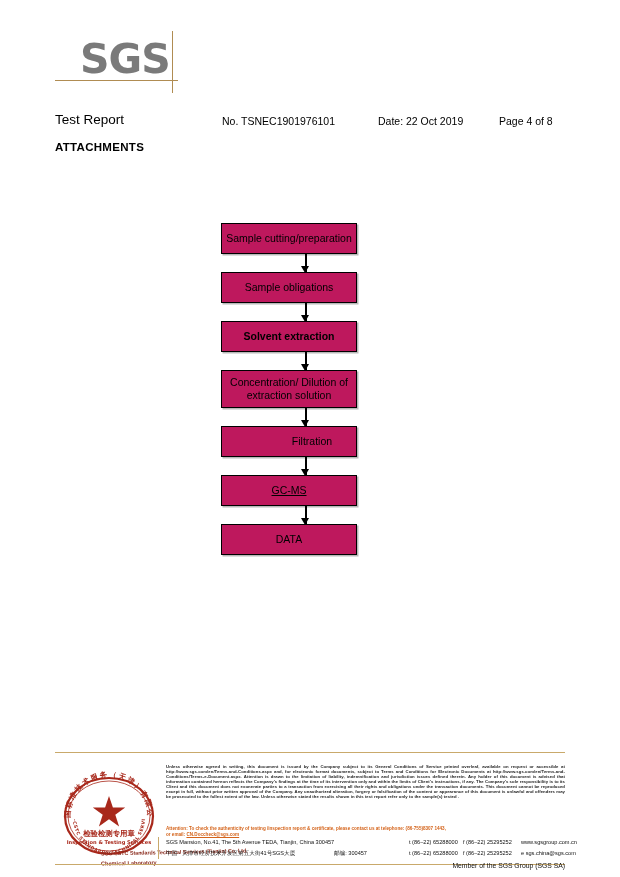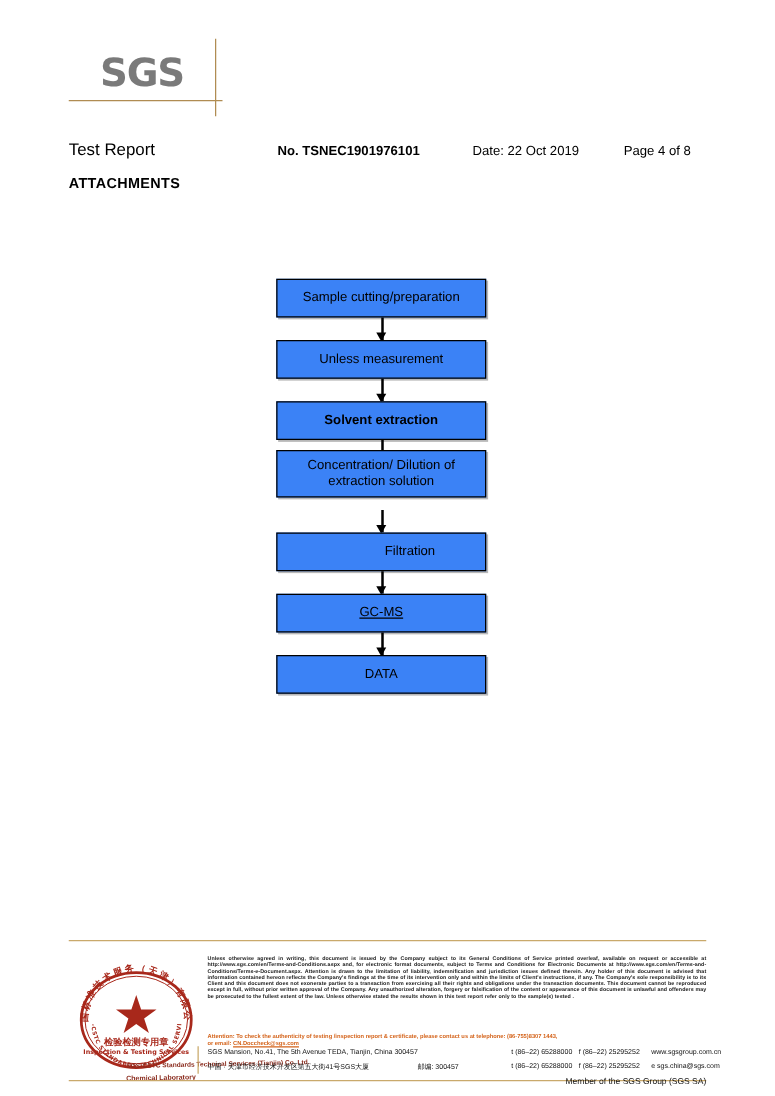--- a/index.html
+++ b/index.html
@@ -11,48 +11,48 @@
     position:relative;
     overflow:hidden;
   }
   .page{position:absolute;inset:0;}
 
   
   .logo-wrap{position:absolute;left:55px;top:33px;width:130px;height:55px;}
   .logo-text{
     font-family:"DejaVu Sans", sans-serif;
     font-weight:bold;
-    font-size:31px;
+    font-size:41px;
     letter-spacing:-1px;
     color:#7a7a7a;
     line-height:52px;
     position:absolute;left:25px;top:0px;
   }
   .logo-hline{position:absolute;left:0px;top:47px;width:123px;height:1px;background:#b08c52;}
   .logo-vline{position:absolute;left:117px;top:-2px;width:1px;height:62px;background:#b08c52;}
 
   
   .hdr{position:absolute;left:0;right:0;top:112px;height:22px;}
   .hdr-title{position:absolute;left:55px;top:0;font-size:13.5px;font-weight:normal;}
-  .hdr-no{position:absolute;left:222px;top:3px;font-size:10.5px;font-weight:bold;}
+  .hdr-no{position:absolute;left:222px;top:3px;font-size:10.5px;}
   .hdr-date{position:absolute;left:378px;top:3px;font-size:10.5px;}
   .hdr-page{position:absolute;left:499px;top:3px;font-size:10.5px;}
   .attachments{position:absolute;left:55px;top:141px;font-size:11.5px;font-weight:bold;letter-spacing:.3px;}
 
   
   .chart-title{
     position:absolute;left:0;right:0;top:173px;
     text-align:center;font-size:12.5px;font-weight:bold;
   }
   .flow{position:absolute;left:221px;top:223px;width:170px;}
   .node{
-    position:absolute;left:0;width:168px;
+    position:absolute;left:0;width:136px;
     border:1px solid #000;
     box-sizing:border-box;
-    background:#3b82f6;
+    background:#be185d;
     display:flex;align-items:center;justify-content:center;
     text-align:center;
     font-size:10.5px;
     line-height:13px;
     box-shadow:1.5px 1.5px 0 rgba(0,0,0,.28);
   }
   .arrow{position:absolute;left:84px;width:1.6px;background:#000;}
   .arrow::after{
     content:"";position:absolute;left:-3.7px;bottom:-1px;
     width:0;height:0;
@@ -127,27 +127,27 @@
     <div class="hdr-date">Date: 22 Oct 2019</div>
     <div class="hdr-page">Page 4 of 8</div>
   </div>
   <div class="attachments">ATTACHMENTS</div>
 
 
   <div class="flow">
     <div class="node" style="top:0px;height:31px;">Sample cutting/preparation</div>
     <div class="arrow" style="top:31px;height:18px;"></div>
 
-    <div class="node" style="top:49px;height:31px;">Unless measurement</div>
+    <div class="node" style="top:49px;height:31px;">Sample obligations</div>
     <div class="arrow" style="top:80px;height:18px;"></div>
 
     <div class="node" style="top:98px;height:31px;font-weight:bold;">Solvent extraction</div>
     <div class="arrow" style="top:129px;height:18px;"></div>
 
-    <div class="node" style="top:137px;height:38px;">Concentration/ Dilution of extraction solution</div>
+    <div class="node" style="top:147px;height:38px;">Concentration/ Dilution of extraction solution</div>
     <div class="arrow" style="top:185px;height:18px;"></div>
 
     <div class="node" style="top:203px;height:31px;padding-left:46px;">Filtration</div>
     <div class="arrow" style="top:234px;height:18px;"></div>
 
     <div class="node" style="top:252px;height:31px;text-decoration:underline;">GC-MS</div>
     <div class="arrow" style="top:283px;height:18px;"></div>
 
     <div class="node" style="top:301px;height:31px;">DATA</div>
   </div>

